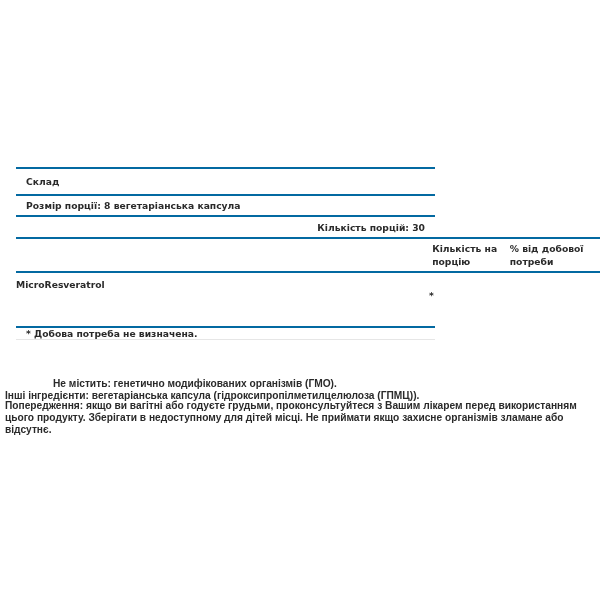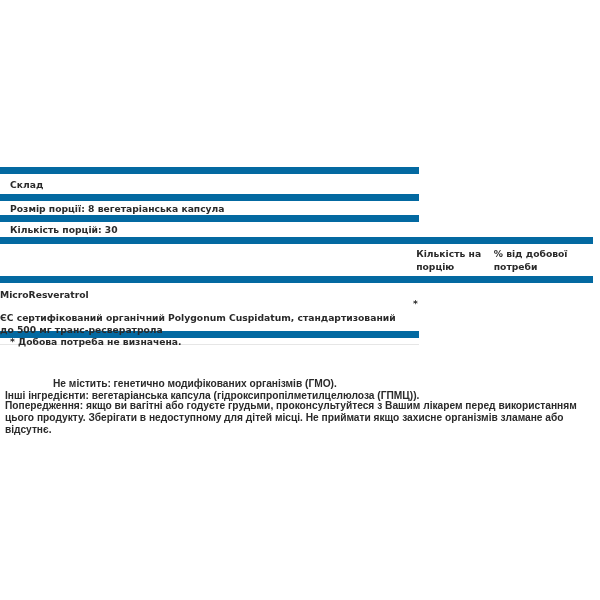--- a/index.html
+++ b/index.html
@@ -1,24 +1,24 @@
 <!DOCTYPE html>
 <html><head>
 <meta charset="utf-8">
 <style>
   html, body { margin: 0; padding: 0; background: #ffffff; }
   body { width: 600px; height: 600px; position: relative; overflow: hidden;
          font-family: "DejaVu Sans", sans-serif; color: #222; }
   .panel { position: absolute; left: 0; top: 167px; width: 593px; font-size: 9.2px; font-weight: bold; color: #2a2a2a; }
-  .row { box-sizing: border-box; border-top: 7px solid #0369a1; padding: 0 10px; display: flex; align-items: center; }
+  .row { box-sizing: border-box; border-top: 2px solid #0369a1; padding: 0 10px; display: flex; align-items: center; margin-left: 16px; }
   .short { width: 419px; }
   .full { width: 593px; }
   .r-title { height: 27px; }
   .r-serving { height: 21px; }
-  .r-count { height: 22px; }
+  .r-count { height: 22px; justify-content: flex-end; }
   .r-head { height: 33px; align-items: center; padding: 16px; }
   .r-head .c1 { width: 423px; }
   .r-head .c2, .r-ing .c2 { width: 82px; line-height: 13px; }
   .r-head .c3 { width: 88px; line-height: 13px; }
   .r-ing { height: 55px; padding: 0 0 0 0; align-items: stretch; }
   .r-ing .c1 { width: 413px; display: flex; flex-direction: column; justify-content: flex-start; padding-top: 6px; }
   .r-ing .c1 .name { margin-bottom: 12px; }
   .r-ing .c1 .desc { line-height: 12px; width: 410px; }
   .r-ing .c2 { display: flex; align-items: center; }
   .r-ing .c3 { width: 88px; display: flex; align-items: center; padding-bottom: 8px; box-sizing: border-box; }
@@ -39,21 +39,20 @@
     <span>Кількість порцій: 30</span>
   </div>
   <div class="row full r-head">
     <span class="c1"></span>
     <span class="c2">Кількість на порцію</span>
     <span class="c3">% від добової потреби</span>
   </div>
   <div class="row full r-ing">
     <div class="c1">
       <span class="name">MicroResveratrol</span>
-      <span class="desc">ЄС сертифікований органічний  Polygonum Cuspidatum, стандартизований до 500 мг транс-ресвератрола</span>
     </div>
     <span class="c3">*</span>
   </div>
   <div class="row short r-foot">
     <span>* Добова потреба не визначена.</span>
   </div>
 </div>
 
 <div class="extra" style="top:356px;margin-top:34px;">Інші інгредієнти: вегетаріанська капсула (гідроксипропілметилцелюлоза (ГПМЦ)).</div>
 <div class="extra" style="top:378px;margin-left:48px;">Не містить: генетично модифікованих організмів (ГМО).</div>

